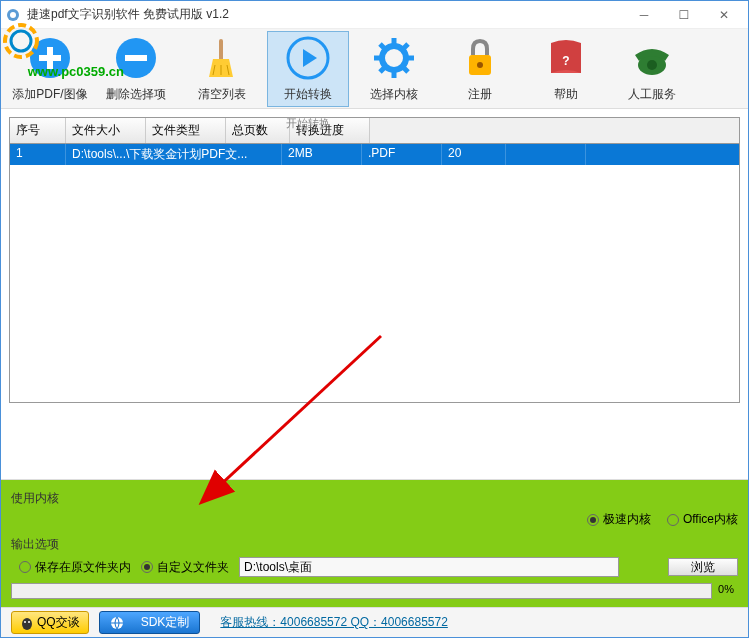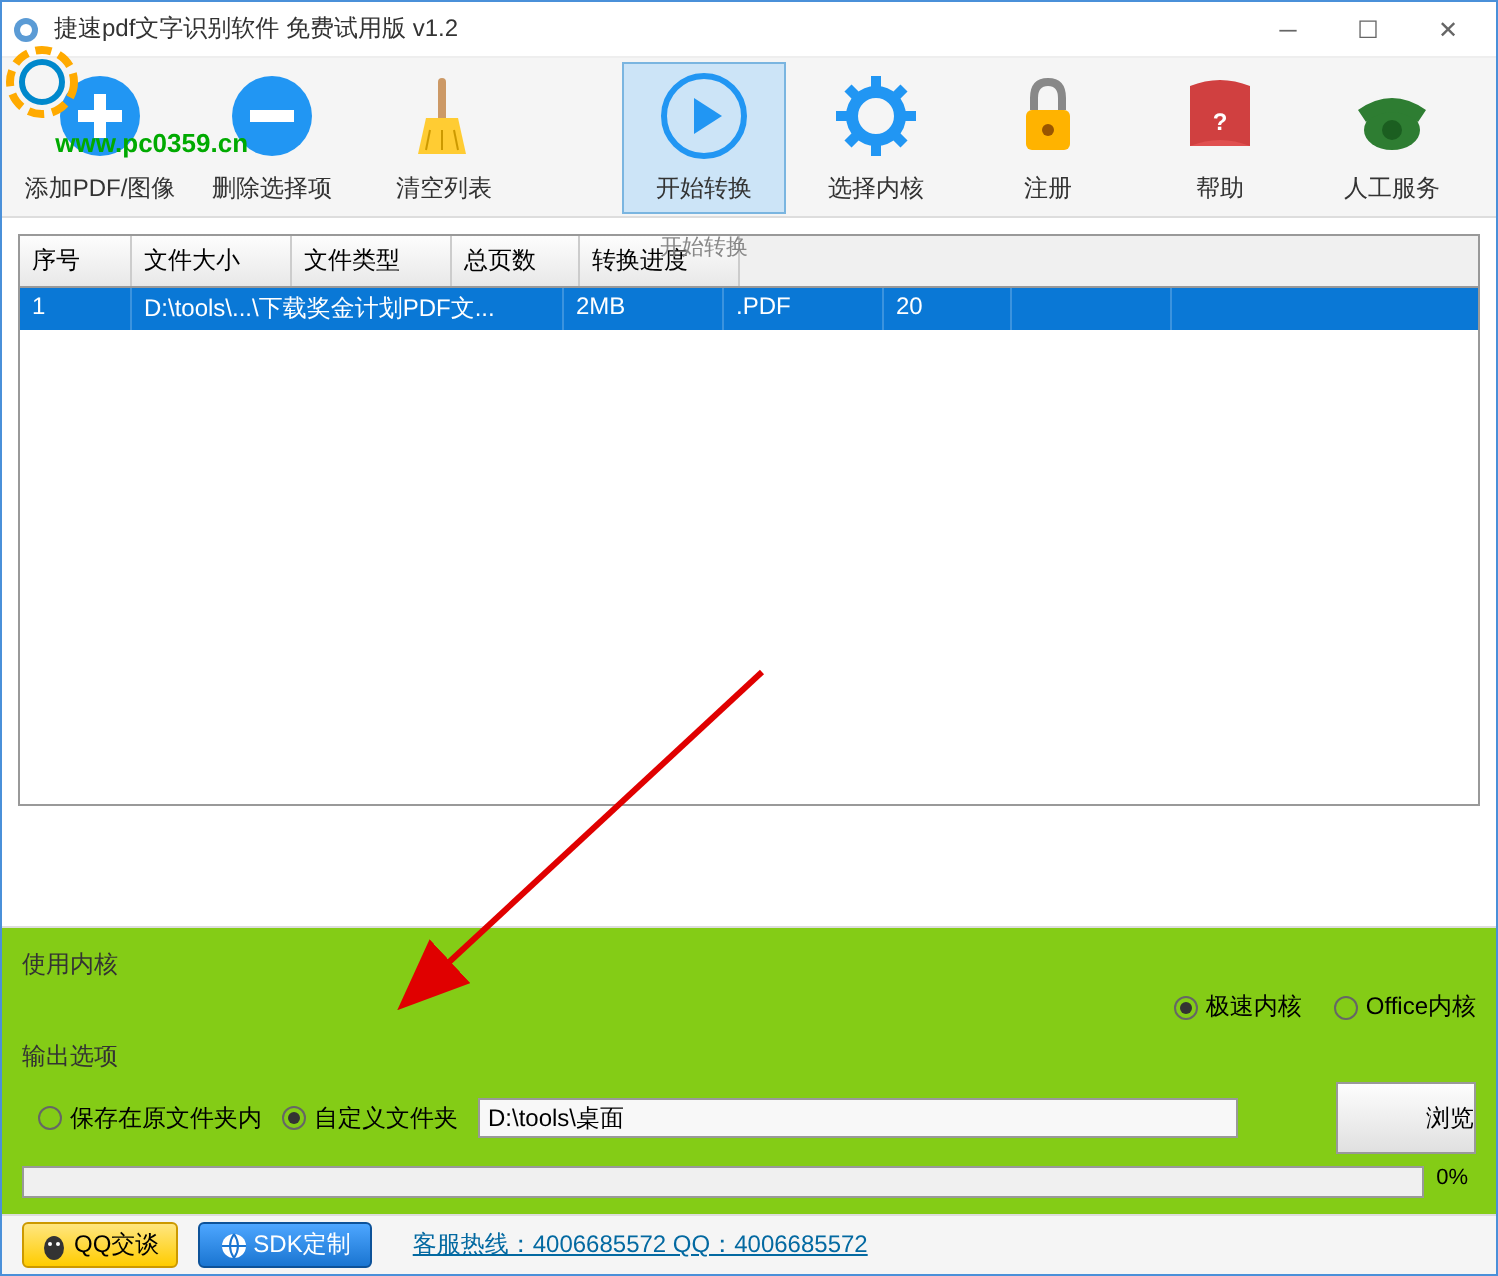--- a/index.html
+++ b/index.html
@@ -36,27 +36,27 @@
     .td { padding: 2px 6px; border-right: 1px solid rgba(255,255,255,0.2); font-size: 12px; overflow: hidden; white-space: nowrap; }
     
     .bottom-panel { position: absolute; bottom: 30px; left: 0; right: 0; padding: 6px 10px; background: #84cc16; border-top: 1px solid #ddd; }
     .section-label { font-size: 12px; color: #333; margin: 4px 0; }
     .radio-group { display: flex; gap: 16px; align-items: center; margin: 2px 0 8px 8px; justify-content: flex-end; }
     .radio-item { display: flex; align-items: center; gap: 4px; cursor: pointer; }
     .radio-circle { width: 12px; height: 12px; border: 1px solid #666; border-radius: 50%; display: flex; align-items: center; justify-content: center; }
     .radio-circle.checked::after { content: ''; width: 6px; height: 6px; background: #333; border-radius: 50%; }
     .output-row { display: flex; align-items: center; gap: 10px; margin-left: 8px; }
     .path-input { flex: 1; height: 20px; border: 1px solid #999; padding: 0 4px; background: #f8f8f8; font-size: 12px; max-width: 380px; }
-    .browse-btn { width: 70px; height: 36px; background: linear-gradient(#fdfdfd, #e0e0e0); border: 1px solid #999; cursor: pointer; margin-left: auto; margin-right: 0px; text-align: right; }
+    .browse-btn { width: 70px; height: 18px; background: linear-gradient(#fdfdfd, #e0e0e0); border: 1px solid #999; cursor: pointer; margin-left: auto; margin-right: 0px; }
     .progress-bar { height: 16px; border: 1px solid #999; background: #f0f0f0; margin: 6px 0 2px 0; position: relative; }
     .progress-text { position: absolute; right: -22px; top: 0; font-size: 11px; }
     
     .footer { position: absolute; bottom: 0; left: 0; right: 0; height: 30px; background: #f5f5f5; display: flex; align-items: center; padding: 0 10px; gap: 10px; border-top: 1px solid #ddd; }
     .qq-btn { background: linear-gradient(#ffe680, #ffcc00); border: 1px solid #cc9900; border-radius: 3px; padding: 2px 8px; font-size: 11px; cursor: pointer; display: flex; align-items: center; gap: 3px; }
-    .sdk-btn { background: linear-gradient(#4da6ff, #1a75d1); border: 1px solid #0d5299; border-radius: 3px; padding: 2px 10px; font-size: 11px; color: #fff; cursor: pointer; display: flex; align-items: center; gap: 3px; }
+    .sdk-btn { background: linear-gradient(#4da6ff, #1a75d1); border: 1px solid #0d5299; border-radius: 3px; padding: 2px 10px; font-size: 11px; color: #fff; cursor: pointer; display: flex; align-items: center; gap: 17px; }
     .hotline { color: #0369a1; font-size: 12px; margin-left: 10px; text-decoration: underline; }
     
     .arrow-annotation { position: absolute; top: 325px; left: 140px; z-index: 50; pointer-events: none; }
   </style>
 </head>
 <body>
 
 <div class="titlebar">
   <svg class="titlebar-icon" viewBox="0 0 16 16">
       <circle cx="8" cy="8" r="6" fill="#5b9bd5"></circle>
@@ -104,21 +104,21 @@
         <svg width="46" height="46">
           <rect x="20" y="4" width="4" height="22" fill="#cc9966" rx="2"></rect>
           <path d="M14 24 L30 24 L34 42 L10 42 Z" fill="#ffcc33"></path>
           <line x1="16" y1="30" x2="14" y2="40" stroke="#cc9900"></line>
           <line x1="22" y1="30" x2="22" y2="40" stroke="#cc9900"></line>
           <line x1="28" y1="30" x2="30" y2="40" stroke="#cc9900"></line>
         </svg>
       </div>
     <span class="tool-label">清空列表</span>
   </div>
-  <div class="tool-btn active" style="position:relative;margin-left:44px;">
+  <div class="tool-btn active" style="position:relative;">
     <div class="tool-icon">
         <svg width="46" height="46">
           <circle cx="23" cy="23" r="20" fill="none" stroke="#2196f3" stroke-width="3"></circle>
           <path d="M18 14 L32 23 L18 32 Z" fill="#2196f3"></path>
         </svg>
       </div>
     <span class="tool-label">开始转换</span>
     <span class="tool-sublabel">开始转换</span>
   </div>
   <div class="tool-btn">

